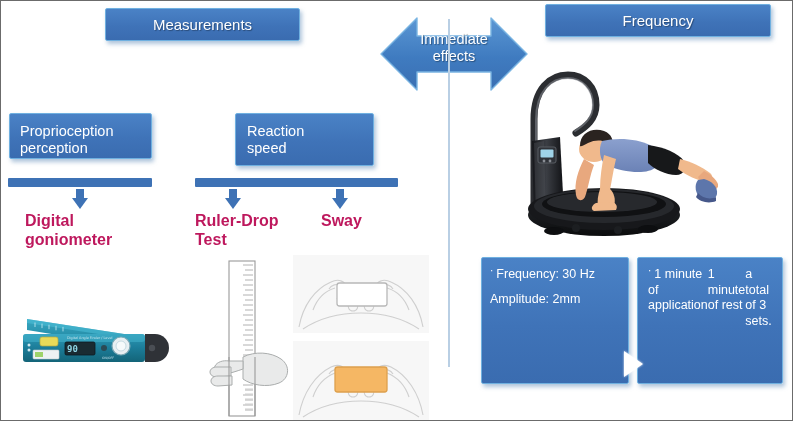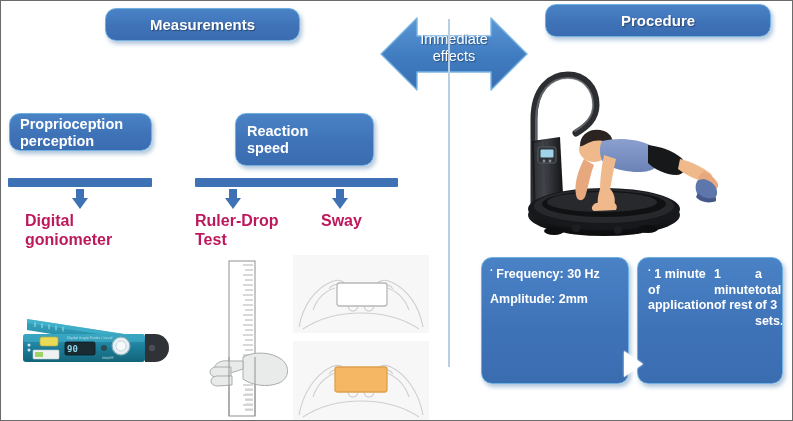--- a/index.html
+++ b/index.html
@@ -15,50 +15,49 @@
     background:#ffffff;
     box-sizing:border-box;
     border:1px solid #6b6b6b;
     overflow:hidden;
   }
 
   
   .bluebox{
     position:absolute;
     box-sizing:border-box;
-    border-radius:11px;
+    border-radius:2px;
     background:linear-gradient(180deg,#4a82c6 0%,#3f73b8 55%,#3a6cb0 100%);
     border:1px solid #6fb0e0;
     box-shadow:2px 3px 4px rgba(110,150,190,.55);
     color:#ffffff;
-    font-weight:bold;
+    font-weight:normal;
     display:flex;
     overflow:hidden;
   }
   .bluebox.center{align-items:center;justify-content:center;text-align:center;}
   .bluebox.tl{align-items:flex-start;justify-content:flex-start;text-align:left;}
 
   
   #box-measurements{
     left:104px; top:7px; width:195px; height:33px;
     font-size:15px;
     text-shadow:1px 1px 1px rgba(0,0,0,.35);
   }
   #box-procedure{
     left:544px; top:3px; width:226px; height:33px;
     font-size:15px;
     text-shadow:1px 1px 1px rgba(0,0,0,.35);
   }
 
   
   #box-proprioception{
-    left:8px; top:112px; width:143px; height:38px;
+    left:8px; top:112px; width:143px; height:46px;
     font-size:14.5px; line-height:1.18;
     padding:9px 0 0 10px;
-    align-items:flex-end;
   }
   #box-reaction{
     left:234px; top:112px; width:139px; height:53px;
     font-size:14.5px; line-height:1.18;
     padding:9px 0 0 11px;
   }
 
   
   #box-params{
     left:480px; top:256px; width:148px; height:127px;
@@ -175,21 +174,21 @@
 </head>
 <body>
 
 <div id="canvas">
 
   <div class="bluebox center" id="box-measurements">
     <span>Measurements</span>
   </div>
 
   <div class="bluebox center" id="box-procedure">
-    <span>Procedure</span>
+    <span>Frequency</span>
   </div>
 
   <div id="immediate-arrow">
     <svg viewBox="0 0 150 78" xmlns="http://www.w3.org/2000/svg">
       <defs>
         <linearGradient id="arrGrad" x1="0" y1="0" x2="0" y2="1">
           <stop offset="0%" stop-color="#5b97d4"></stop>
           <stop offset="55%" stop-color="#3f7bc0"></stop>
           <stop offset="100%" stop-color="#3a6fb2"></stop>
         </linearGradient>

